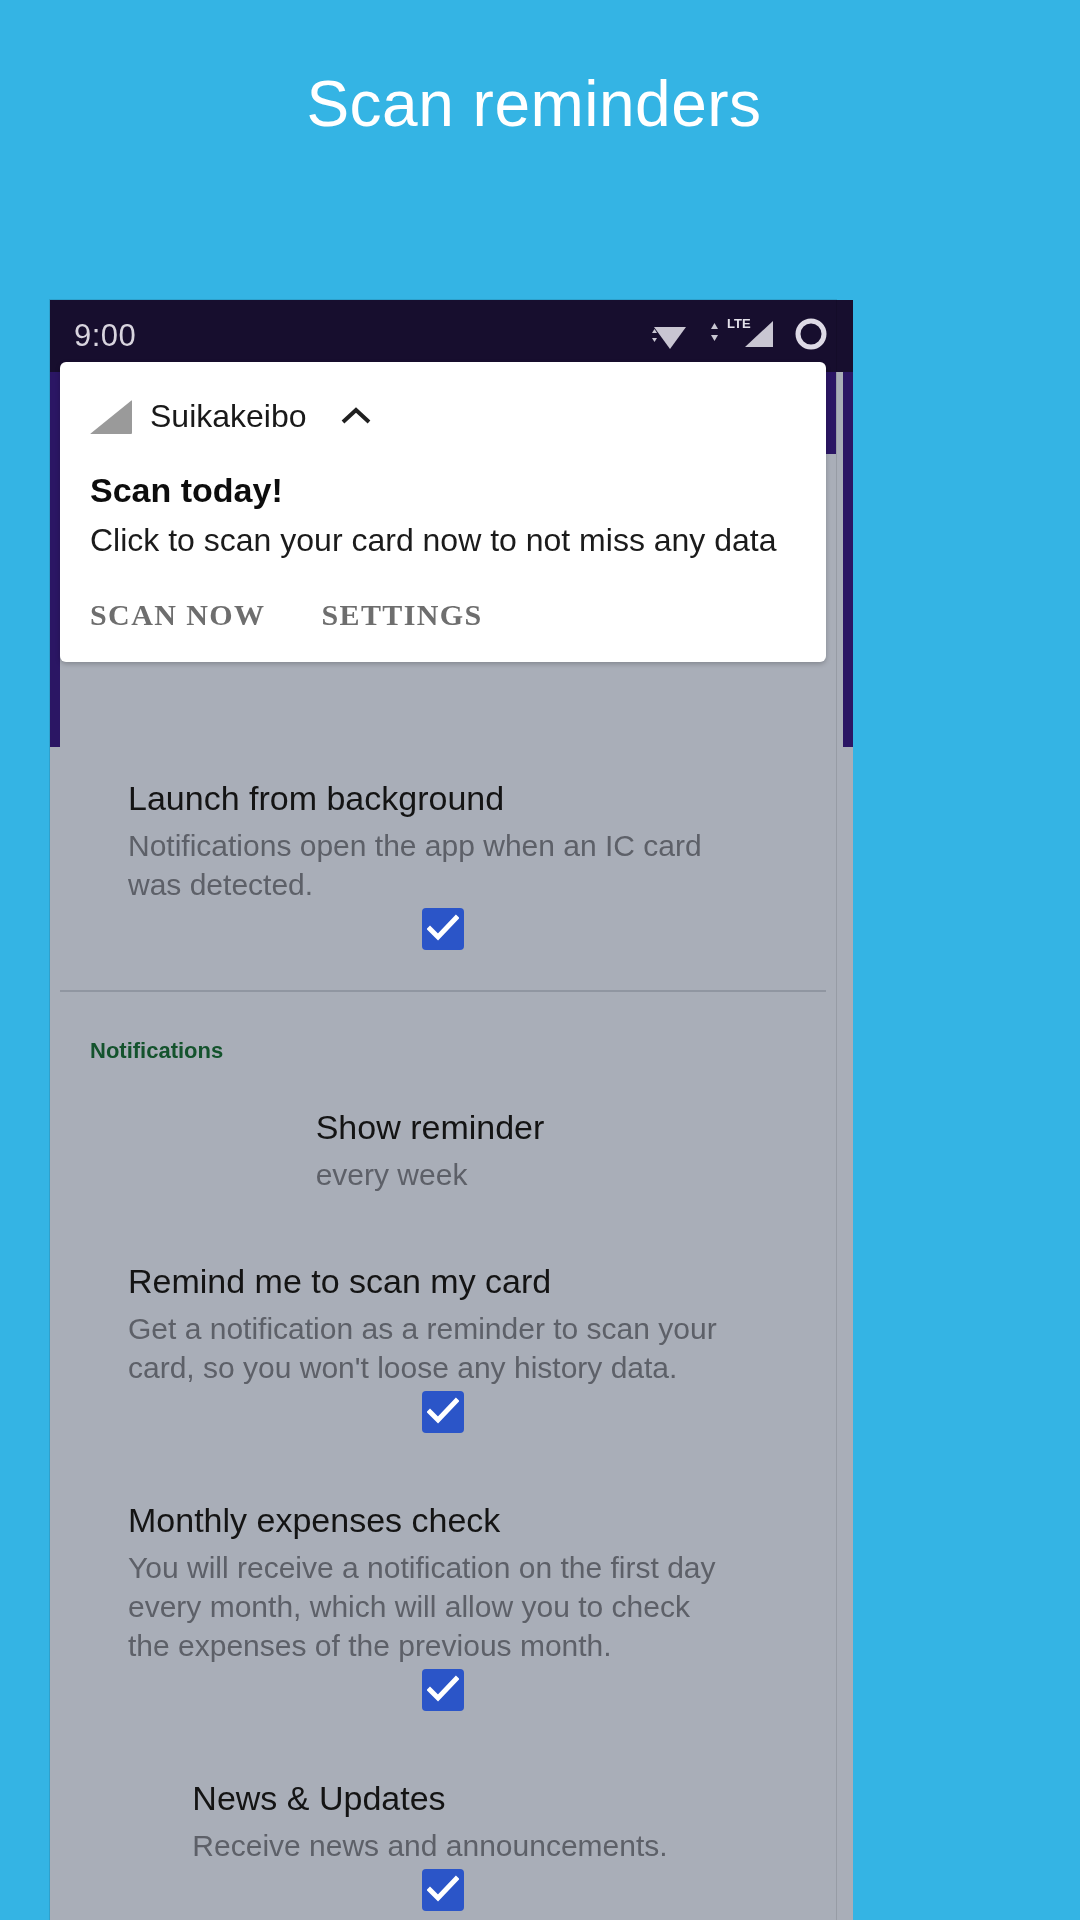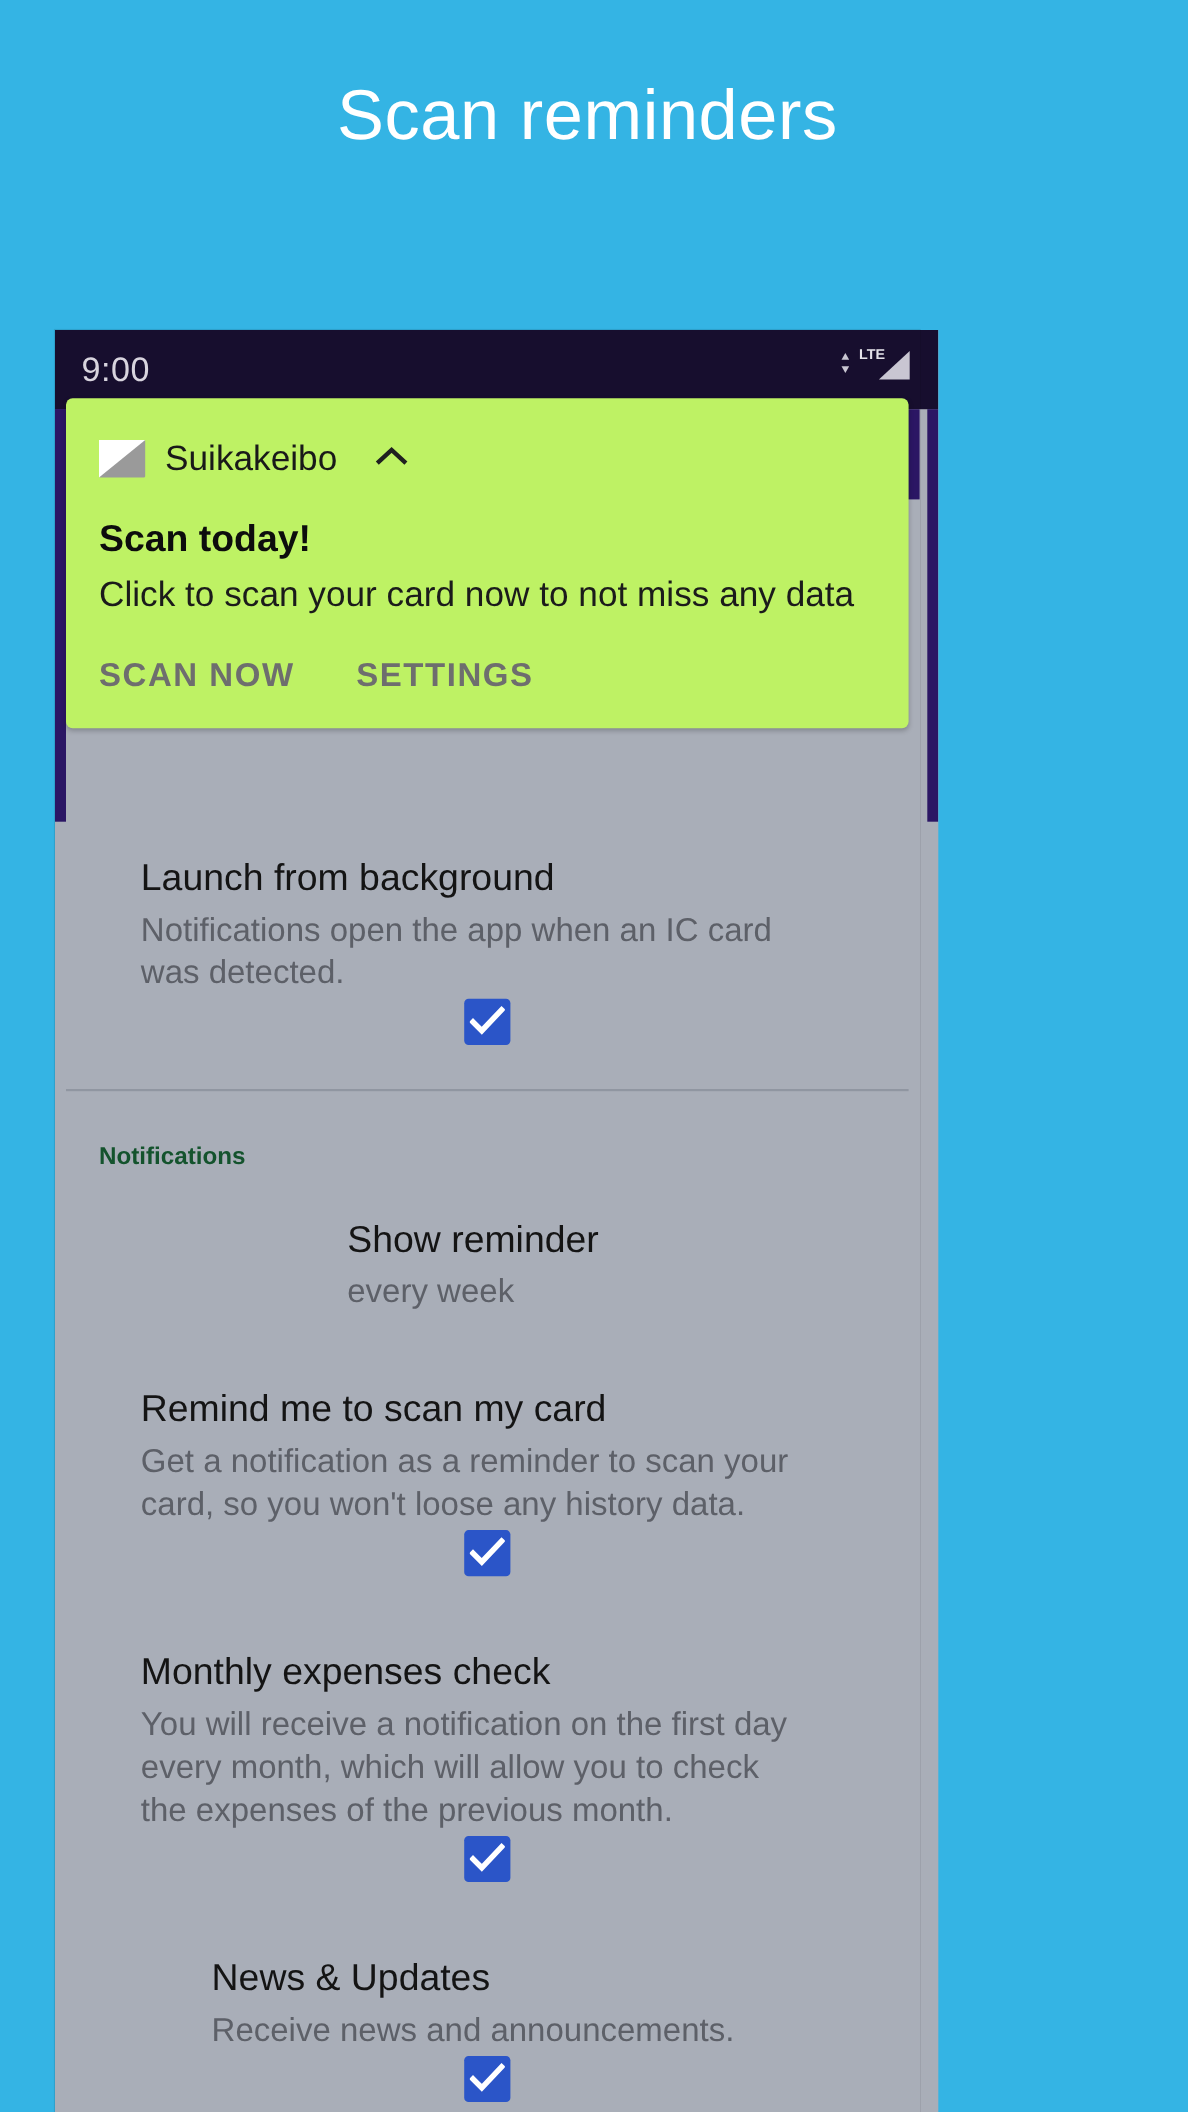--- a/index.html
+++ b/index.html
@@ -68,21 +68,20 @@
     color: #d8d4de;
     font-size: 31px;
     font-weight: 400;
     letter-spacing: 0.5px;
   }
   .status-icons {
     margin-left: auto;
     display: flex;
     align-items: center;
     gap: 14px;
-    flex-direction: column;
   }
   .ic { display: block; }
 
   
   .scrim {
     position: absolute;
     left: 0;
     top: 72px;
     width: 786px;
     height: 1548px;
@@ -113,21 +112,21 @@
     height: 375px;
     background: #2b1664;
   }
 
   
   .notif {
     position: absolute;
     left: 10px;
     top: 62px;
     width: 766px;
-    background: #bef264;
+    background: #ffffff;
     border-radius: 6px;
     padding: 22px 30px 26px 30px;
     box-shadow: 0 2px 5px rgba(0,0,0,0.22);
   }
   .notif-head {
     display: flex;
     align-items: center;
     gap: 18px;
     padding: 14px 0 8px 0;
   }
@@ -186,21 +185,21 @@
     margin-top: 38px;
     padding-bottom: 4px;
   }
   .notif-btn {
     color: #6e6e6e;
     font-size: 30px;
     font-weight: 700;
     letter-spacing: 1.4px;
     background: none;
     border: none;
-    font-family: Liberation Sans, sans-serif;
+    font-family: Liberation Serif, serif;
     cursor: pointer;
     padding: 0;
   }
 
   
   .settings {
     position: absolute;
     left: 10px;
     top: 445px;
     width: 766px;

